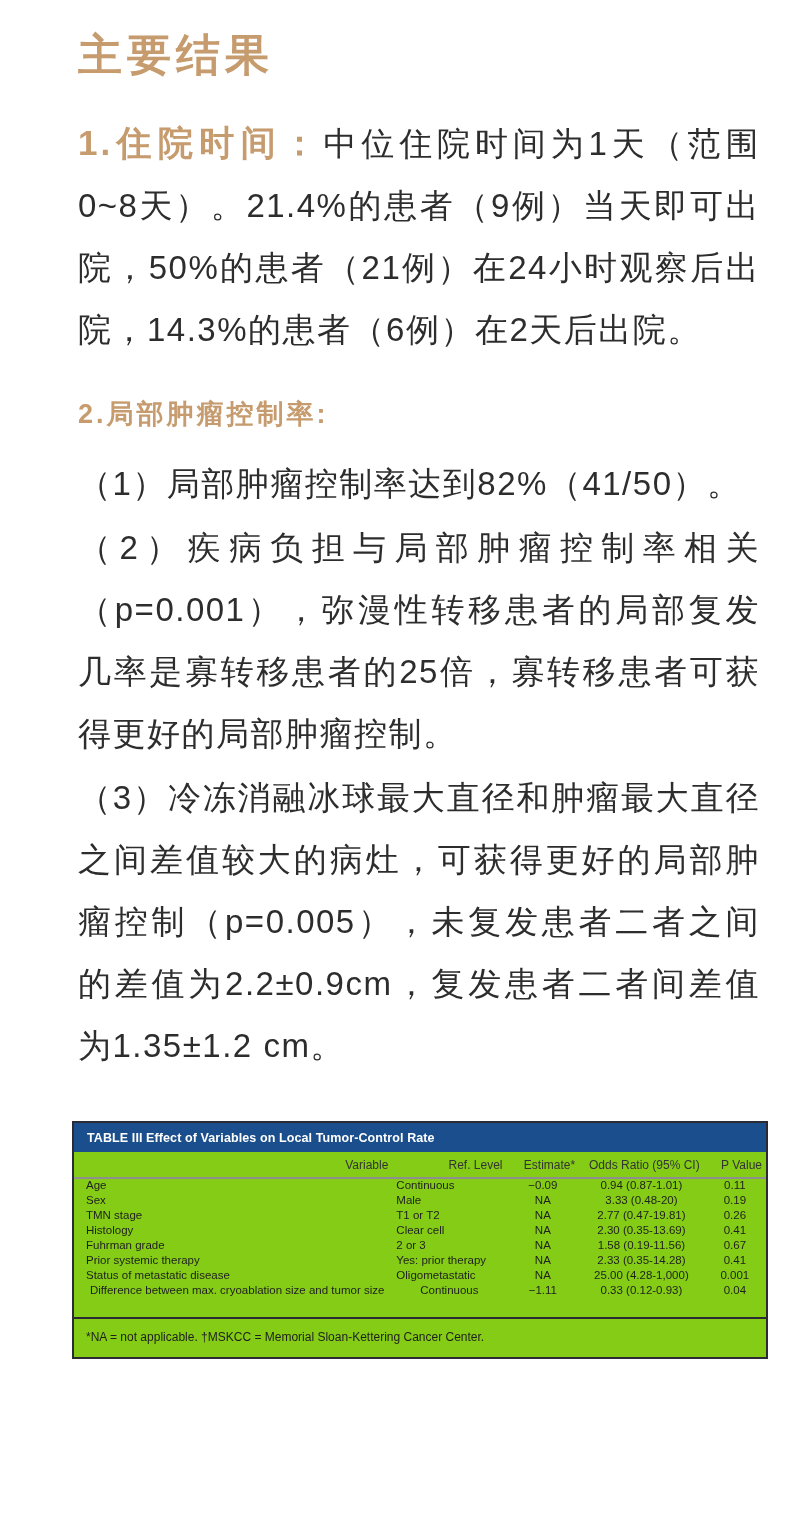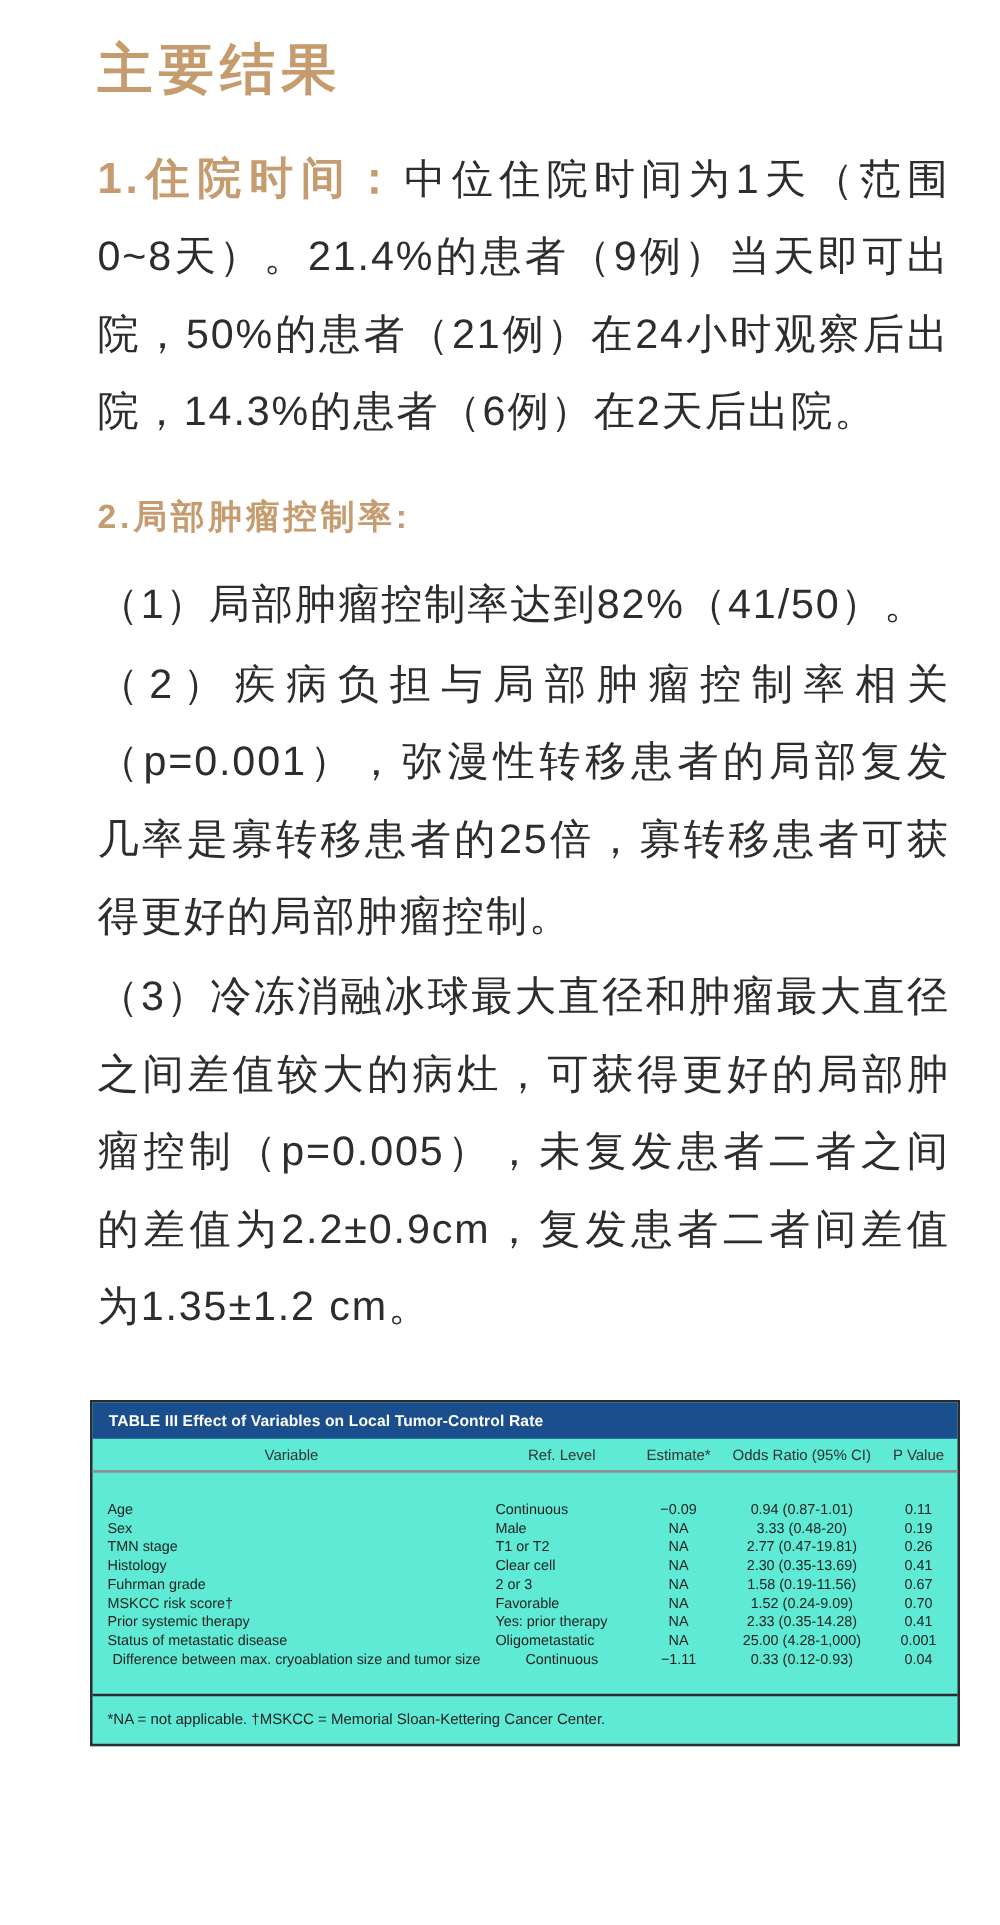--- a/index.html
+++ b/index.html
@@ -30,38 +30,38 @@
   }
   .section-heading{
     font-size:27px;line-height:46px;font-weight:700;
     color:var(--accent_gold);letter-spacing:3px;margin:30px 0 16px;
   }
   .point{margin-bottom:2px;}
 
   
   .table-wrap{
     width:696px;margin:44px 0 0 -6px;
-    border:2px solid #2b2b33;background:#5eead4;
+    border:2px solid #2b2b33;background:#84cc16;
   }
   .t-title{
     background:var(--table_blue);color:#ffffff;
     font-size:12.5px;font-weight:700;
     padding:8px 13px 7px;letter-spacing:.1px;
   }
   table{width:100%;border-collapse:collapse;}
   thead th{
     font-size:12px;font-weight:400;color:#333;
     padding:6px 4px 5px;border-bottom:2px solid #8f8f8f;
-    text-align:center;white-space:nowrap;
+    text-align:right;white-space:nowrap;
   }
   tbody td{
     font-size:11.5px;color:#1f1f1f;
     padding:1.5px 4px;white-space:nowrap;
   }
-  tbody tr:first-child td{padding-top:24px;}
+  tbody tr:first-child td{padding-top:0;}
   tbody tr:last-child td{padding-bottom:21px;text-align:center;}
   td.c1,th.c1{width:46%;}
   td.c2,th.c2{width:16.5%;}
   td.c3,th.c3{width:10.5%;}
   td.c4,th.c4{width:18%;}
   td.c5,th.c5{width:9%;}
   td.c1{text-align:left;padding-left:12px;}
   td.c2{text-align:left;}
   td.c3,td.c4,td.c5{text-align:center;}
   .t-foot{
@@ -140,27 +140,20 @@
             <td class="c5">0.41</td>
           </tr>
           <tr>
             <td class="c1">Fuhrman grade</td>
             <td class="c2">2 or 3</td>
             <td class="c3">NA</td>
             <td class="c4">1.58 (0.19-11.56)</td>
             <td class="c5">0.67</td>
           </tr>
           <tr>
-            <td class="c1">MSKCC risk score†</td>
-            <td class="c2">Favorable</td>
-            <td class="c3">NA</td>
-            <td class="c4">1.52 (0.24-9.09)</td>
-            <td class="c5">0.70</td>
-          </tr>
-          <tr>
             <td class="c1">Prior systemic therapy</td>
             <td class="c2">Yes: prior therapy</td>
             <td class="c3">NA</td>
             <td class="c4">2.33 (0.35-14.28)</td>
             <td class="c5">0.41</td>
           </tr>
           <tr>
             <td class="c1">Status of metastatic disease</td>
             <td class="c2">Oligometastatic</td>
             <td class="c3">NA</td>

